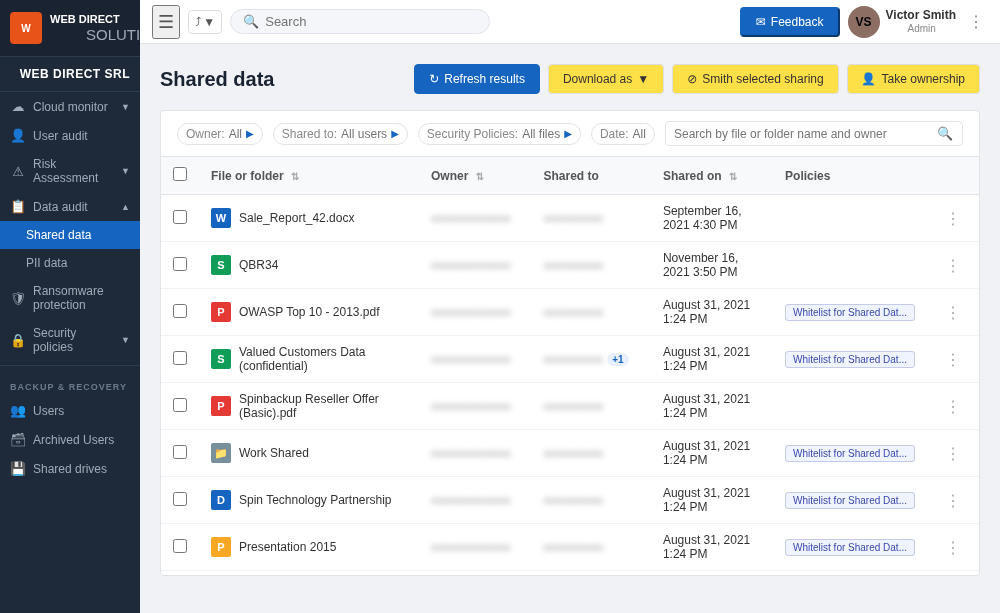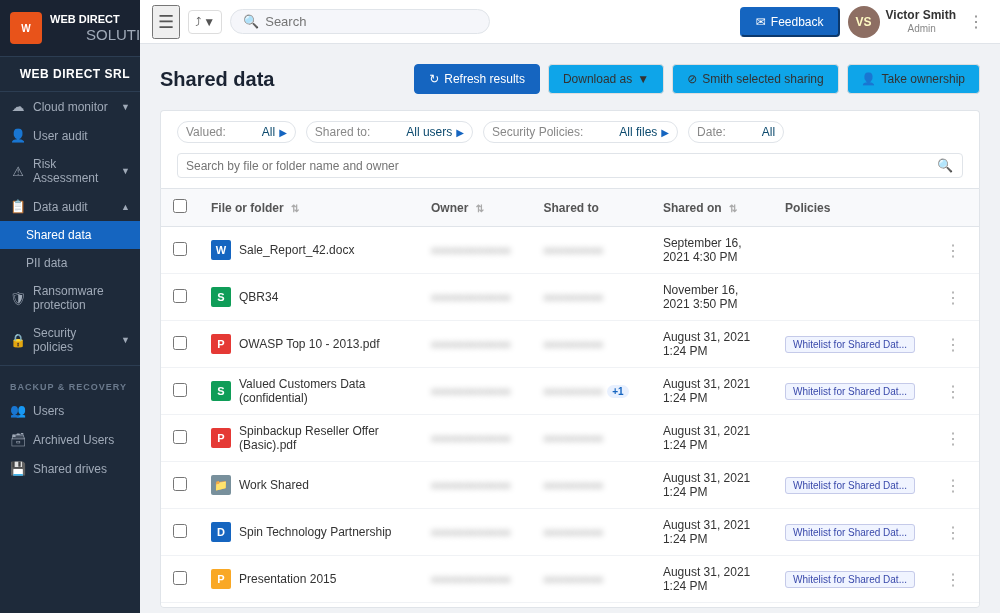--- a/index.html
+++ b/index.html
@@ -102,38 +102,38 @@
       font-size: 12px; cursor: pointer;
     }
     .topbar-user {
       display: flex; align-items: center; gap: 6px;
       cursor: pointer;
     }
     .topbar-avatar {
       width: 32px; height: 32px; border-radius: 50%;
       background: #8d6e63;
       display: flex; align-items: center; justify-content: center;
-      color: #fef9c3; font-size: 12px; font-weight: bold;
+      color: #000000; font-size: 12px; font-weight: bold;
     }
     .topbar-user-info { line-height: 1.2; }
     .topbar-user-name { font-size: 12px; font-weight: 600; color: #333; }
     .topbar-user-role { font-size: 10px; color: #888; margin-left: 22px; }
     .topbar-dots { color: #888; cursor: pointer; font-size: 16px; padding: 4px; }
 
     
     .content { flex: 1; overflow-y: auto; padding: 20px; background: #f0f2f5; }
 
     
     .page-header {
       display: flex; align-items: center; justify-content: space-between;
       margin-bottom: 16px;
     }
     .page-title { font-size: 20px; font-weight: 600; color: #1a2332; }
     .page-actions { display: flex; gap: 8px; }
-    .btn { padding: 7px 14px; border-radius: 4px; border: 1px solid #ddd; font-size: 12px; cursor: pointer; display: flex; align-items: center; gap: 5px; background: #0ea5e9; color: #333; }
+    .btn { padding: 7px 14px; border-radius: 4px; border: 1px solid #ddd; font-size: 12px; cursor: pointer; display: flex; align-items: center; gap: 5px; background: #fde047; color: #333; }
     .btn-primary { background: #1565c0; color: white; border-color: #1565c0; }
 
     
     .filter-bar {
       background: white;
       padding: 10px 16px;
       display: flex;
       align-items: center;
       gap: 10px;
       border-radius: 4px 4px 0 0;
@@ -143,21 +143,21 @@
     }
     .filter-chip {
       display: flex; align-items: center; gap: 4px;
       font-size: 12px; color: #333; cursor: pointer;
       padding: 3px 8px;
       border: 1px solid #e0e4e9;
       border-radius: 12px;
       background: white;
     }
     .filter-chip .label { color: #888; }
-    .filter-chip .value { color: #0c4a6e; font-weight: 500; margin-left: 32px; }
+    .filter-chip .value { color: #737373; font-weight: 500; }
     .filter-chip .arrow { color: #1565c0; font-size: 10px; }
     .filter-search {
       flex: 1;
       display: flex; align-items: center;
       background: white;
       border: 1px solid #e0e4e9;
       border-radius: 4px;
       padding: 4px 8px;
       gap: 6px;
       min-width: 200px;
@@ -328,21 +328,21 @@
         </button>
         <button class="btn">
           <span>👤</span>
           <span>Take ownership</span>
         </button>
       </div>
     </div>
 
     <div class="filter-bar">
       <div class="filter-chip">
-        <span class="label">Valued:</span>
+        <span class="label">Owner:</span>
         <span class="value">All</span>
         <span class="arrow">▶</span>
       </div>
       <div class="filter-chip">
         <span class="label">Shared to:</span>
         <span class="value">All users</span>
         <span class="arrow">▶</span>
       </div>
       <div class="filter-chip">
         <span class="label">Security Policies:</span>

